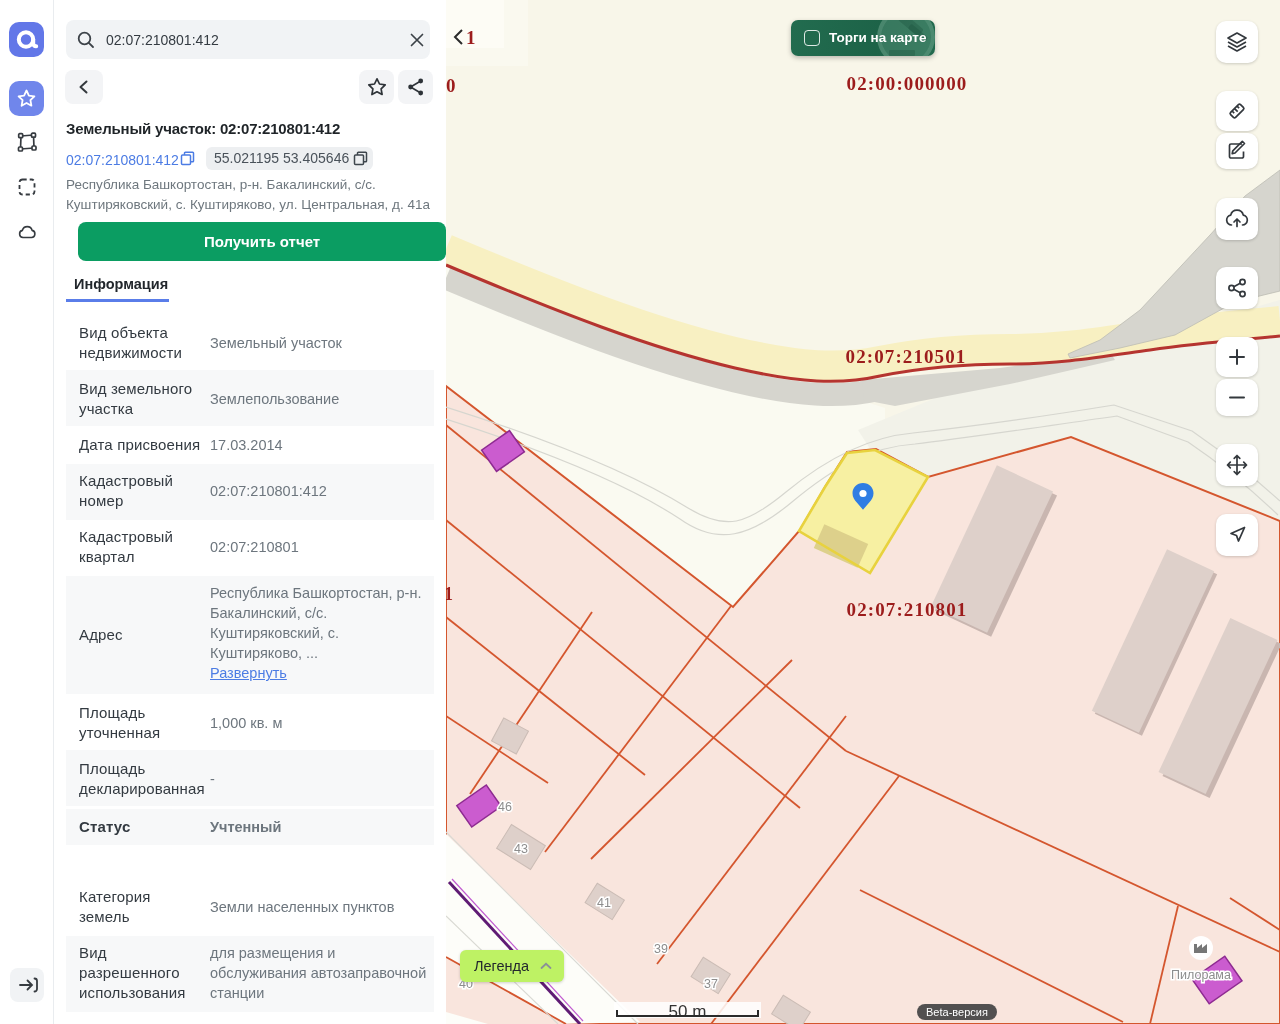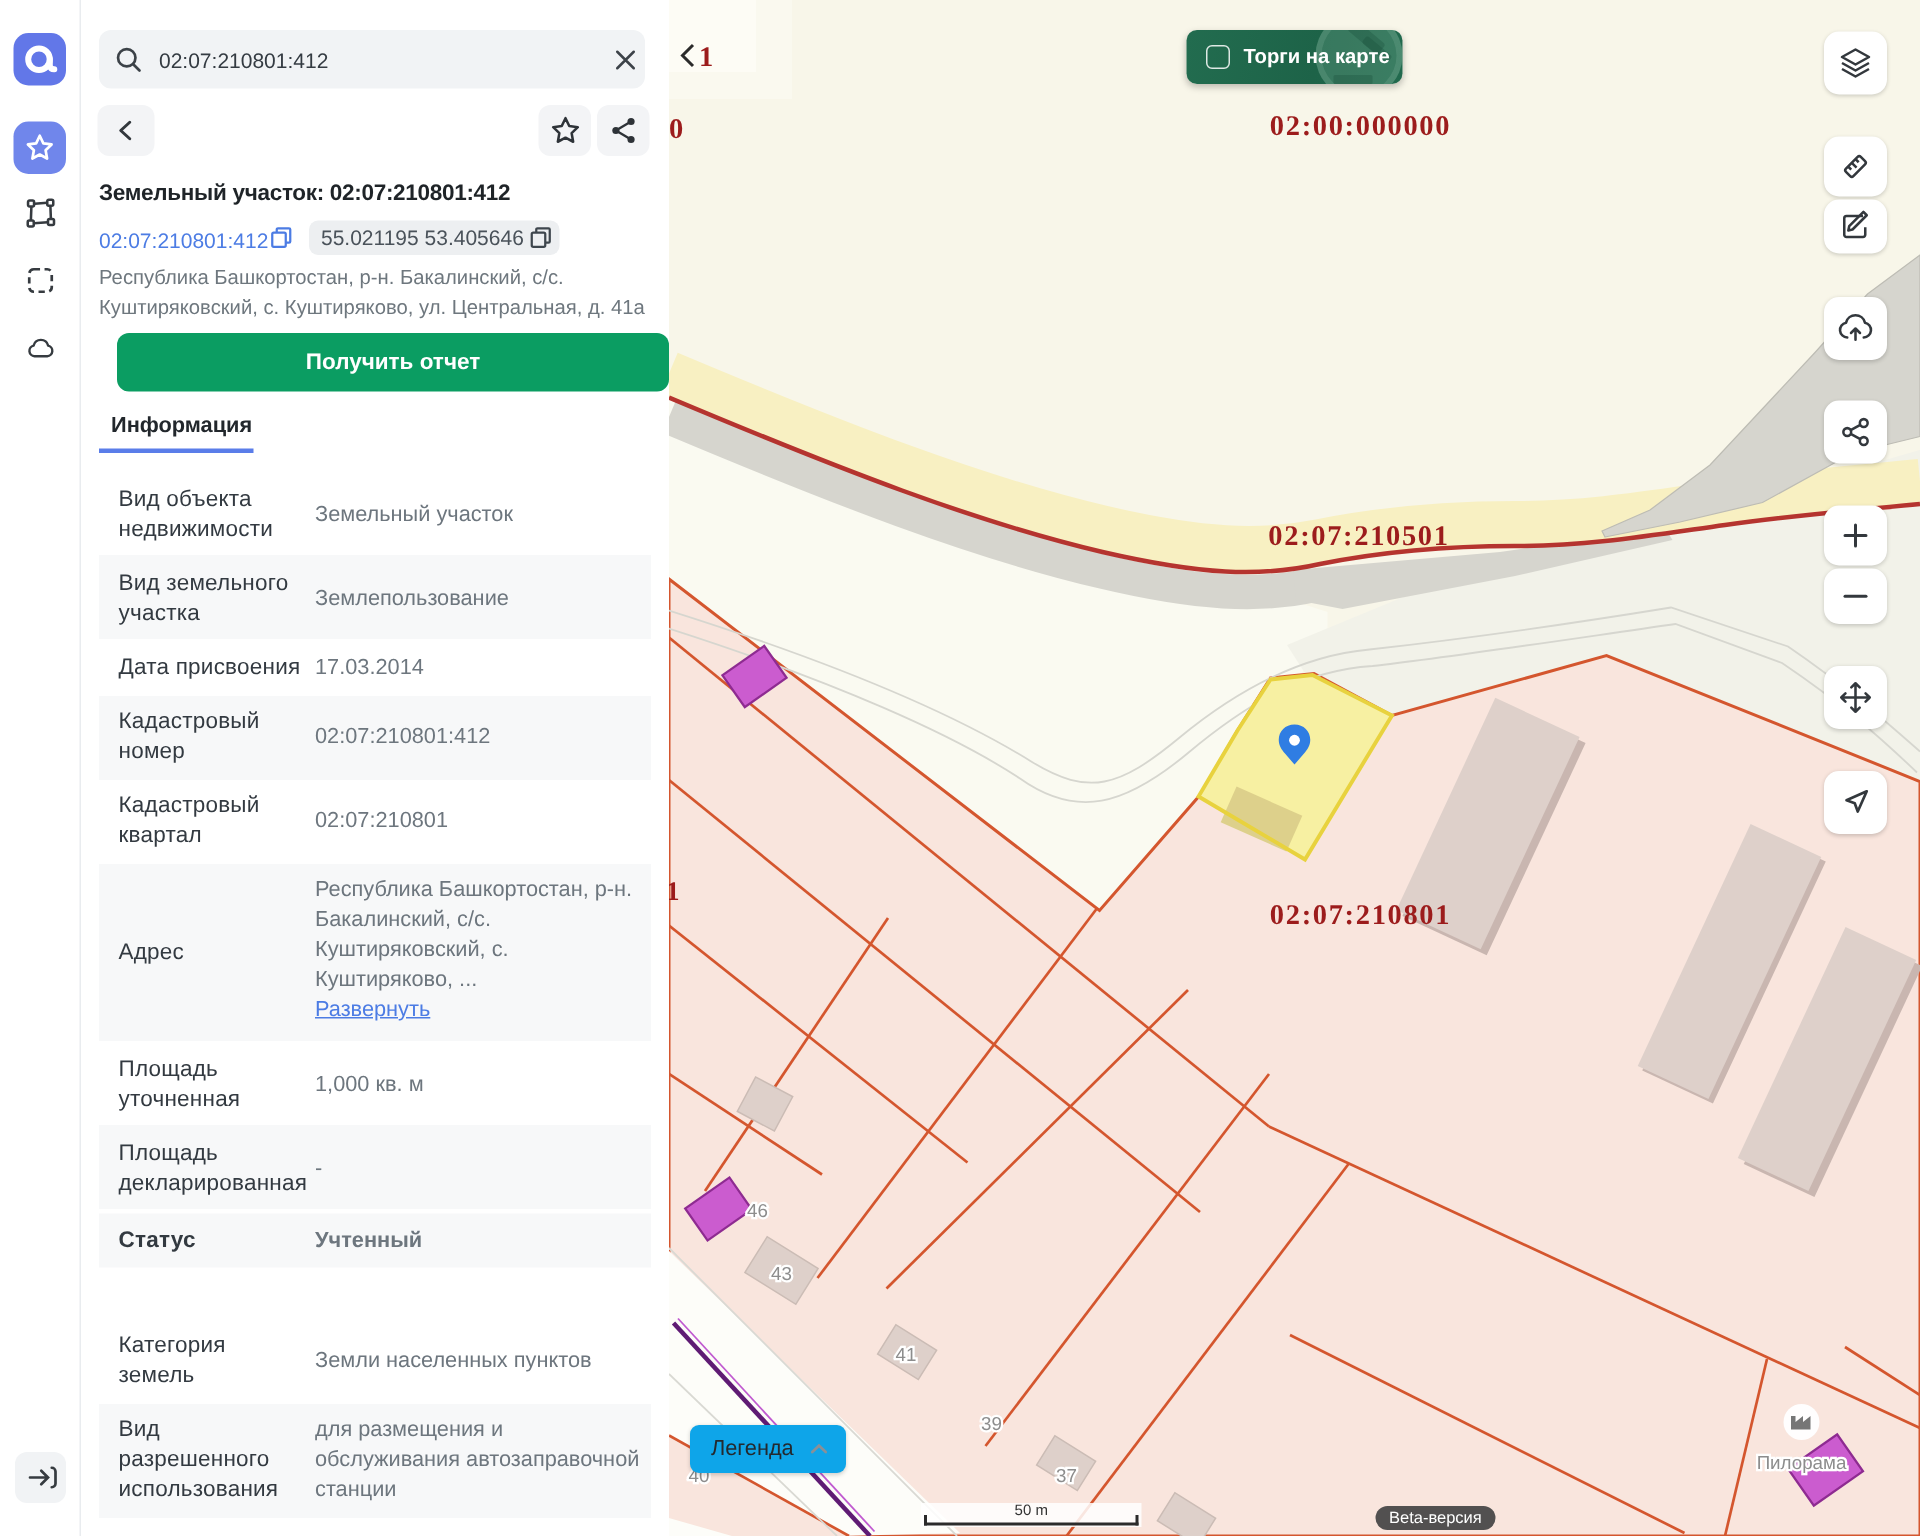--- a/index.html
+++ b/index.html
@@ -41,24 +41,24 @@
 
 #map { position:absolute; left:446px; top:0; width:834px; height:1024px; background:#f8f6e9; overflow:hidden; z-index:10; }
 #mapsvg { position:absolute; left:0; top:0; }
 
 
 .mbtn { position:absolute; width:42px; height:42px; background:#fff; border-radius:10px; box-shadow:0 1px 3px rgba(0,0,0,.18); }
 #torgi { position:absolute; left:345px; top:20px; width:144px; height:36px; border-radius:7px; background:linear-gradient(100deg,#226c4f 0%,#1d6348 60%,#226a4e 100%); box-shadow:0 2px 5px rgba(0,0,0,.25); overflow:hidden; }
 #torgi .circ { position:absolute; left:86px; top:-12px; width:58px; height:58px; border-radius:50%; background:rgba(150,195,175,.22); border:4px solid rgba(170,210,190,.16); }
 #torgi .cb { position:absolute; left:13px; top:10px; width:16px; height:16px; border:1.5px solid rgba(255,255,255,.85); border-radius:4px; }
 #torgi .tx { position:absolute; left:38px; top:10px; font-size:13.5px; color:#fff;font-weight:bold; }
-#legend { position:absolute; left:14px; top:950px; width:104px; height:32px; background:#0ea5e9; border-radius:6px; box-shadow:0 1px 3px rgba(0,0,0,.18); font-size:14.5px; color:#24292e; line-height:32px; padding-left:14px; }
+#legend { position:absolute; left:14px; top:950px; width:104px; height:32px; background:#bef264; border-radius:6px; box-shadow:0 1px 3px rgba(0,0,0,.18); font-size:14.5px; color:#24292e; line-height:32px; padding-left:14px; }
 #scalebar { position:absolute; left:168px; top:1002px; width:147px; height:16px; background:rgba(255,255,255,.85); }
 #scalebar .brk { position:absolute; left:2px; right:2px; bottom:1px; height:7px; border:2px solid #2b2b2b; border-top:none; }
-#scalebar .stx { position:absolute; width:100%; text-align:center; top:0; font-size:10px; color:#333; }
+#scalebar .stx { position:absolute; width:100%; text-align:center; top:0; font-size:17px; color:#333; }
 #attrib { position:absolute; left:0; top:995px; width:834px; height:29px; font-size:11.5px; color:#454a4e; }
 #beta { position:absolute; left:471px; top:1004px; height:16px; padding:0 9px; background:rgba(67,67,67,.92); color:#fff; border-radius:8px; font-size:11px; line-height:16px; }
 .halo { text-shadow:0 0 2px #fff, 0 0 2px #fff, 0 0 3px #fff; }
 </style>
 </head>
 <body>
 <div id="app">
   <div id="map">
     <svg id="mapsvg" width="834" height="1024" viewBox="446 0 834 1024">
 

